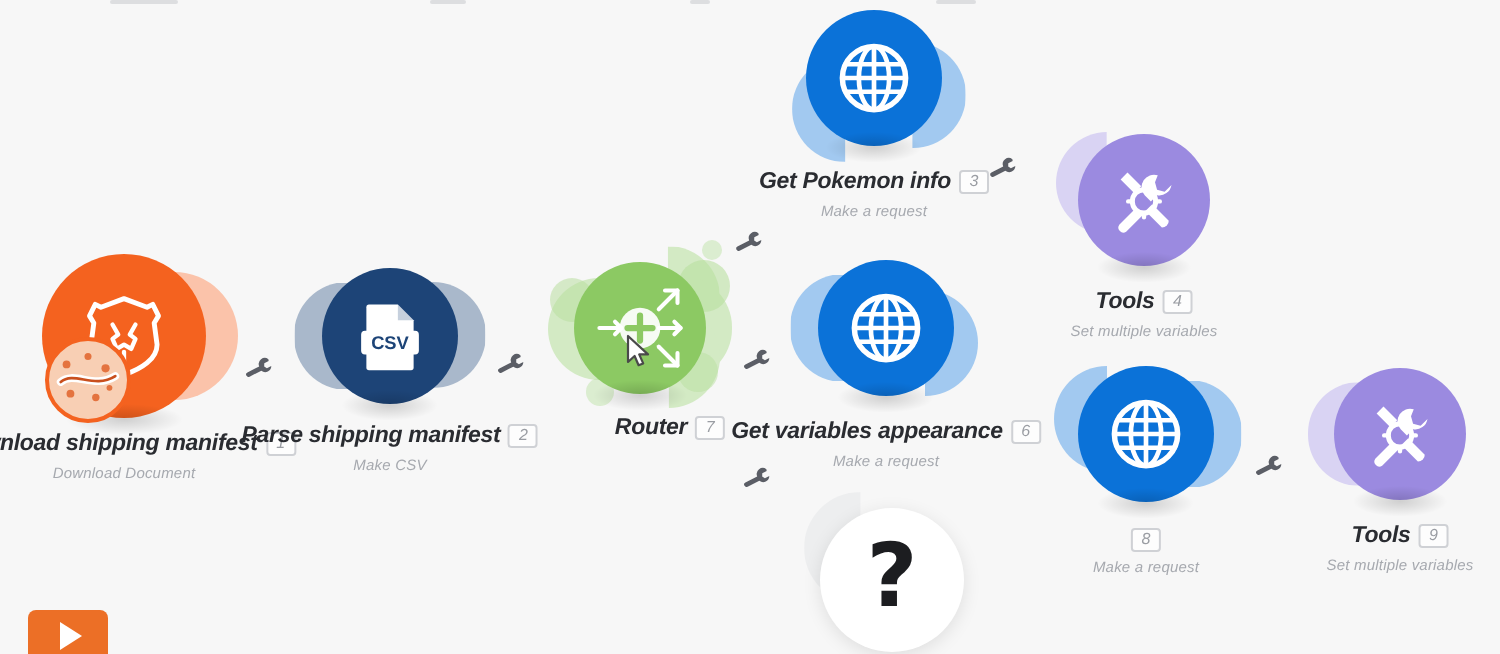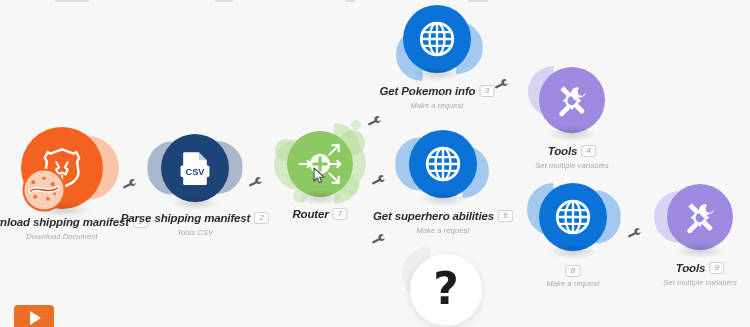--- a/index.html
+++ b/index.html
@@ -417,35 +417,35 @@
   </div>
 
   <div id="labels">
       <div class="label" style="left: 62px; top: 212px;"><div class="title-row">
           <span class="title">Download shipping manifest</span>
           <span class="seq">1</span>
         </div><div class="sub">Download Document</div></div>
       <div class="label" style="left: 195px; top: 208px;"><div class="title-row">
           <span class="title">Parse shipping manifest</span>
           <span class="seq">2</span>
-        </div><div class="sub">Tools CSV</div></div>
-      <div class="label" style="left: 320px; top: 204px;"><div class="title-row">
+        </div><div class="sub">Make CSV</div></div>
+      <div class="label" style="left: 335px; top: 204px;"><div class="title-row">
           <span class="title">Router</span>
           <span class="seq">7</span>
         </div></div>
       <div class="label" style="left: 437px; top: 81px;"><div class="title-row">
           <span class="title">Get Pokemon info</span>
           <span class="seq">3</span>
         </div><div class="sub">Make a request</div></div>
       <div class="label" style="left: 572px; top: 141px;"><div class="title-row">
           <span class="title">Tools</span>
           <span class="seq">4</span>
         </div><div class="sub">Set multiple variables</div></div>
       <div class="label" style="left: 443px; top: 206px;"><div class="title-row">
-          <span class="title">Get superhero abilities</span>
+          <span class="title">Get variables appearance</span>
           <span class="seq">6</span>
         </div><div class="sub">Make a request</div></div>
       <div class="label" style="left: 573px; top: 259px;"><div class="title-row">
           <span class="seq">8</span>
         </div><div class="sub">Make a request</div></div>
       <div class="label" style="left: 700px; top: 258px;"><div class="title-row">
           <span class="title">Tools</span>
           <span class="seq">9</span>
         </div><div class="sub">Set multiple variables</div></div>
     </div>

